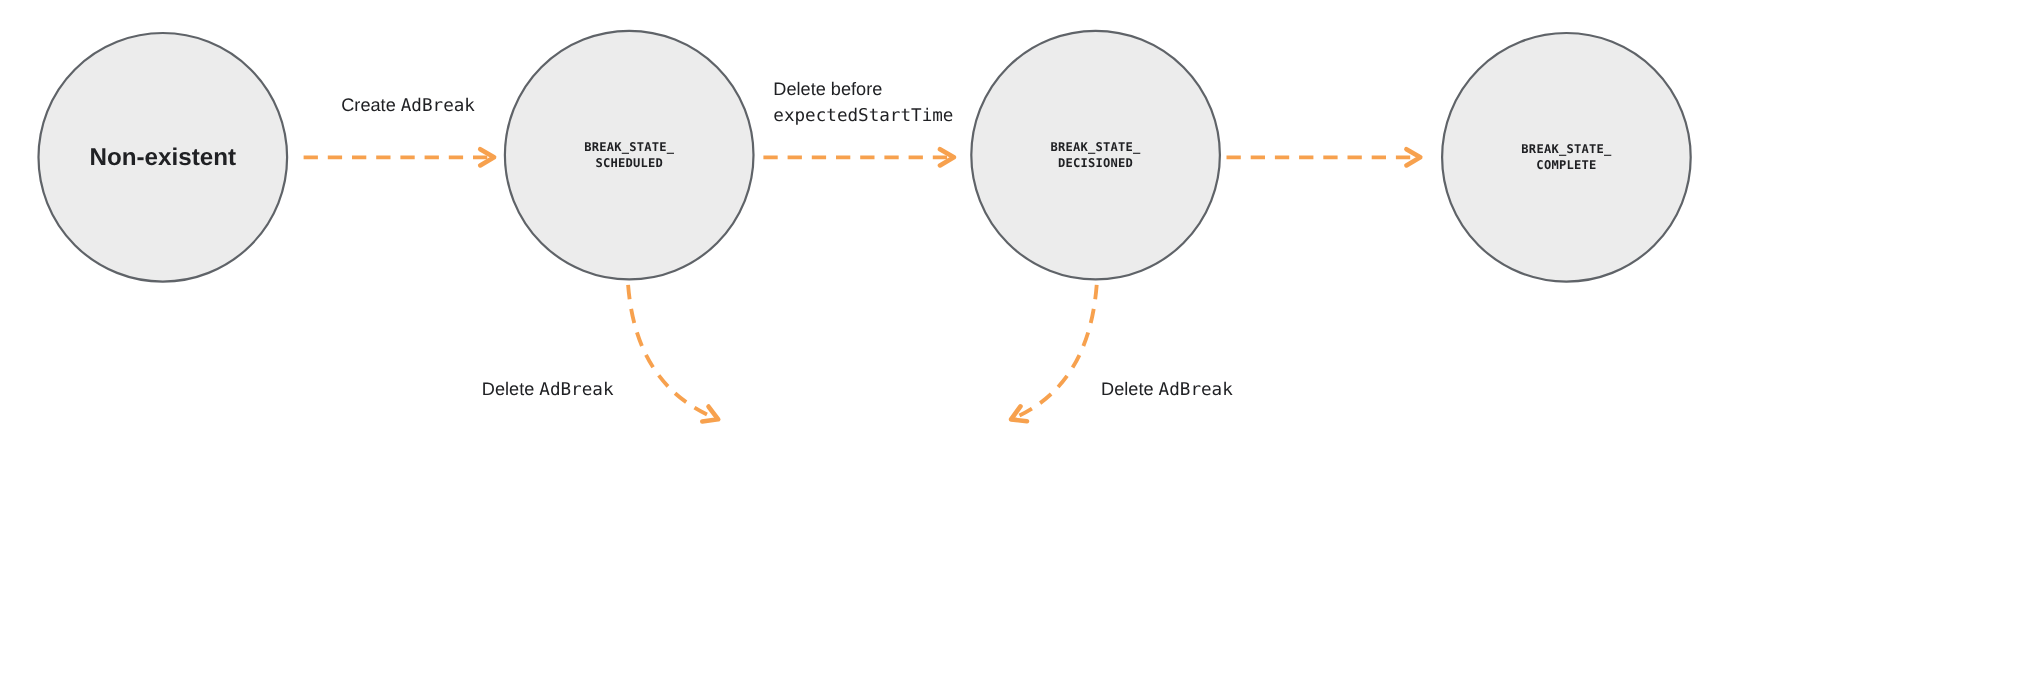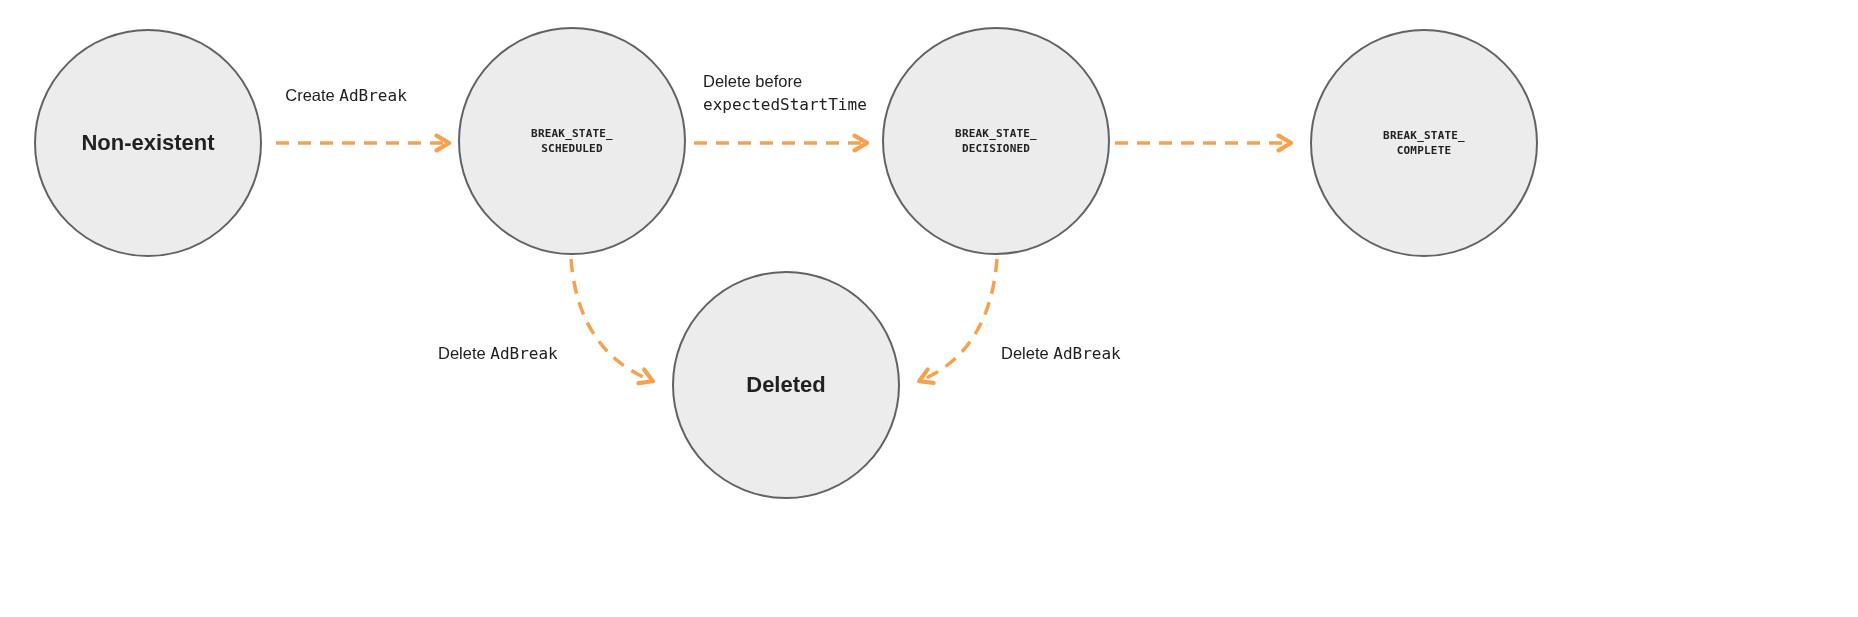--- a/index.html
+++ b/index.html
@@ -85,25 +85,22 @@
   <div class="state mono" style="left:882px;top:27px">
     <div class="label">BREAK_STATE_
 DECISIONED</div>
   </div>
 
   <div class="state mono" style="left:1310px;top:29px">
     <div class="label">BREAK_STATE_
 COMPLETE</div>
   </div>
 
-  <div class="state" style="left:672px;top:271px">
-    <div class="label">Deleted</div>
-  </div>
 
-  <div class="tlabel nowrap center" style="left:346px;top:84px">
+  <div class="tlabel nowrap center" style="left:371px;top:84px">
     <span>Create </span><span class="code">AdBreak</span>
   </div>
 
   <div class="tlabel" style="left:703px;top:70px">
     <div>Delete before</div>
     <div class="code">expectedStartTime</div>
   </div>
 
 
   <div class="tlabel nowrap" style="left:438px;top:342px">

